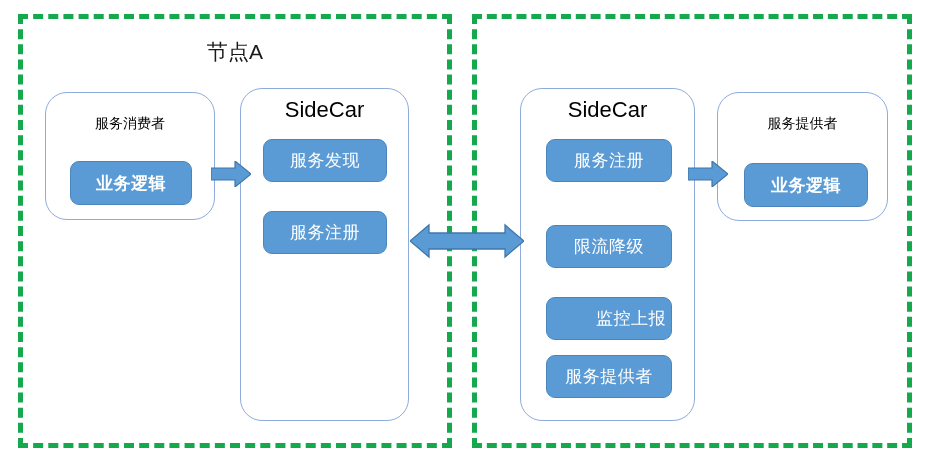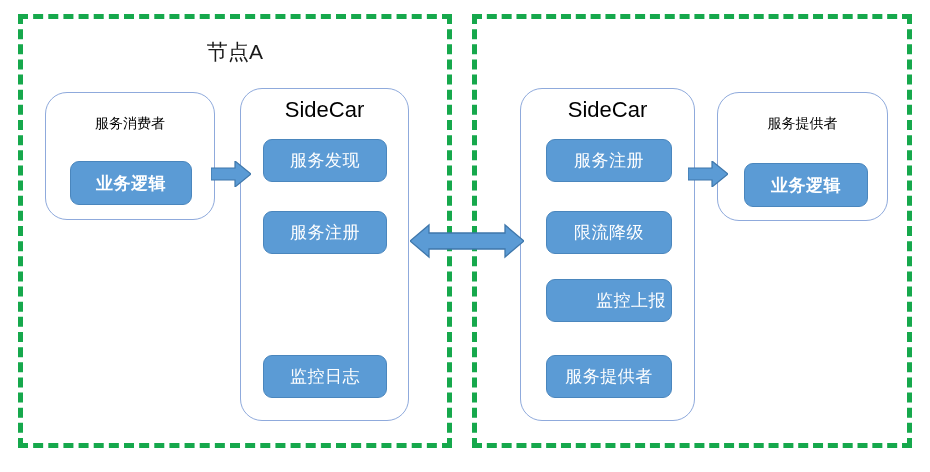--- a/index.html
+++ b/index.html
@@ -122,34 +122,33 @@
 
   <div id="service-consumer-card" class="card">
     <div class="card-title">服务消费者</div>
     <div class="chip chip-biz">业务逻辑</div>
   </div>
 
   <div id="sidecar-a-card" class="card">
     <div class="card-title">SideCar</div>
     <div class="chip chip-mod" style="top:50px;">服务发现</div>
     <div class="chip chip-mod" style="top:122px;">服务注册</div>
-    <div class="chip chip-mod" style="top:266px;">监控日志</div>
   </div>
 
   <svg id="arrow-consumer-to-sidecar" class="arrow-right" viewBox="0 0 40 26">
     <polygon points="0,7 24,7 24,0 40,13 24,26 24,19 0,19" fill="#5b9bd5" stroke="#3f77ab" stroke-width="1.2" stroke-linejoin="miter"></polygon>
   </svg>
 
   <div id="node-b-container" class="node-container"></div>
 
   <div id="sidecar-b-card" class="card">
     <div class="card-title">SideCar</div>
     <div class="chip chip-mod" style="top:50px;">服务注册</div>
-    <div class="chip chip-mod" style="top:122px;">限流降级</div>
-    <div class="chip chip-mod" style="top:190px;padding-left:44px;">监控上报</div>
+    <div class="chip chip-mod" style="top:136px;">限流降级</div>
+    <div class="chip chip-mod" style="top:208px;padding-left:44px;">监控上报</div>
     <div class="chip chip-mod" style="top:266px;">服务提供者</div>
   </div>
 
   <div id="service-provider-card" class="card">
     <div class="card-title">服务提供者</div>
     <div class="chip chip-biz" style="left:26px; top:70px; width:124px;">业务逻辑</div>
   </div>
 
   <svg id="arrow-sidecar-to-provider" class="arrow-right" viewBox="0 0 40 26">
     <polygon points="0,7 24,7 24,0 40,13 24,26 24,19 0,19" fill="#5b9bd5" stroke="#3f77ab" stroke-width="1.2" stroke-linejoin="miter"></polygon>

